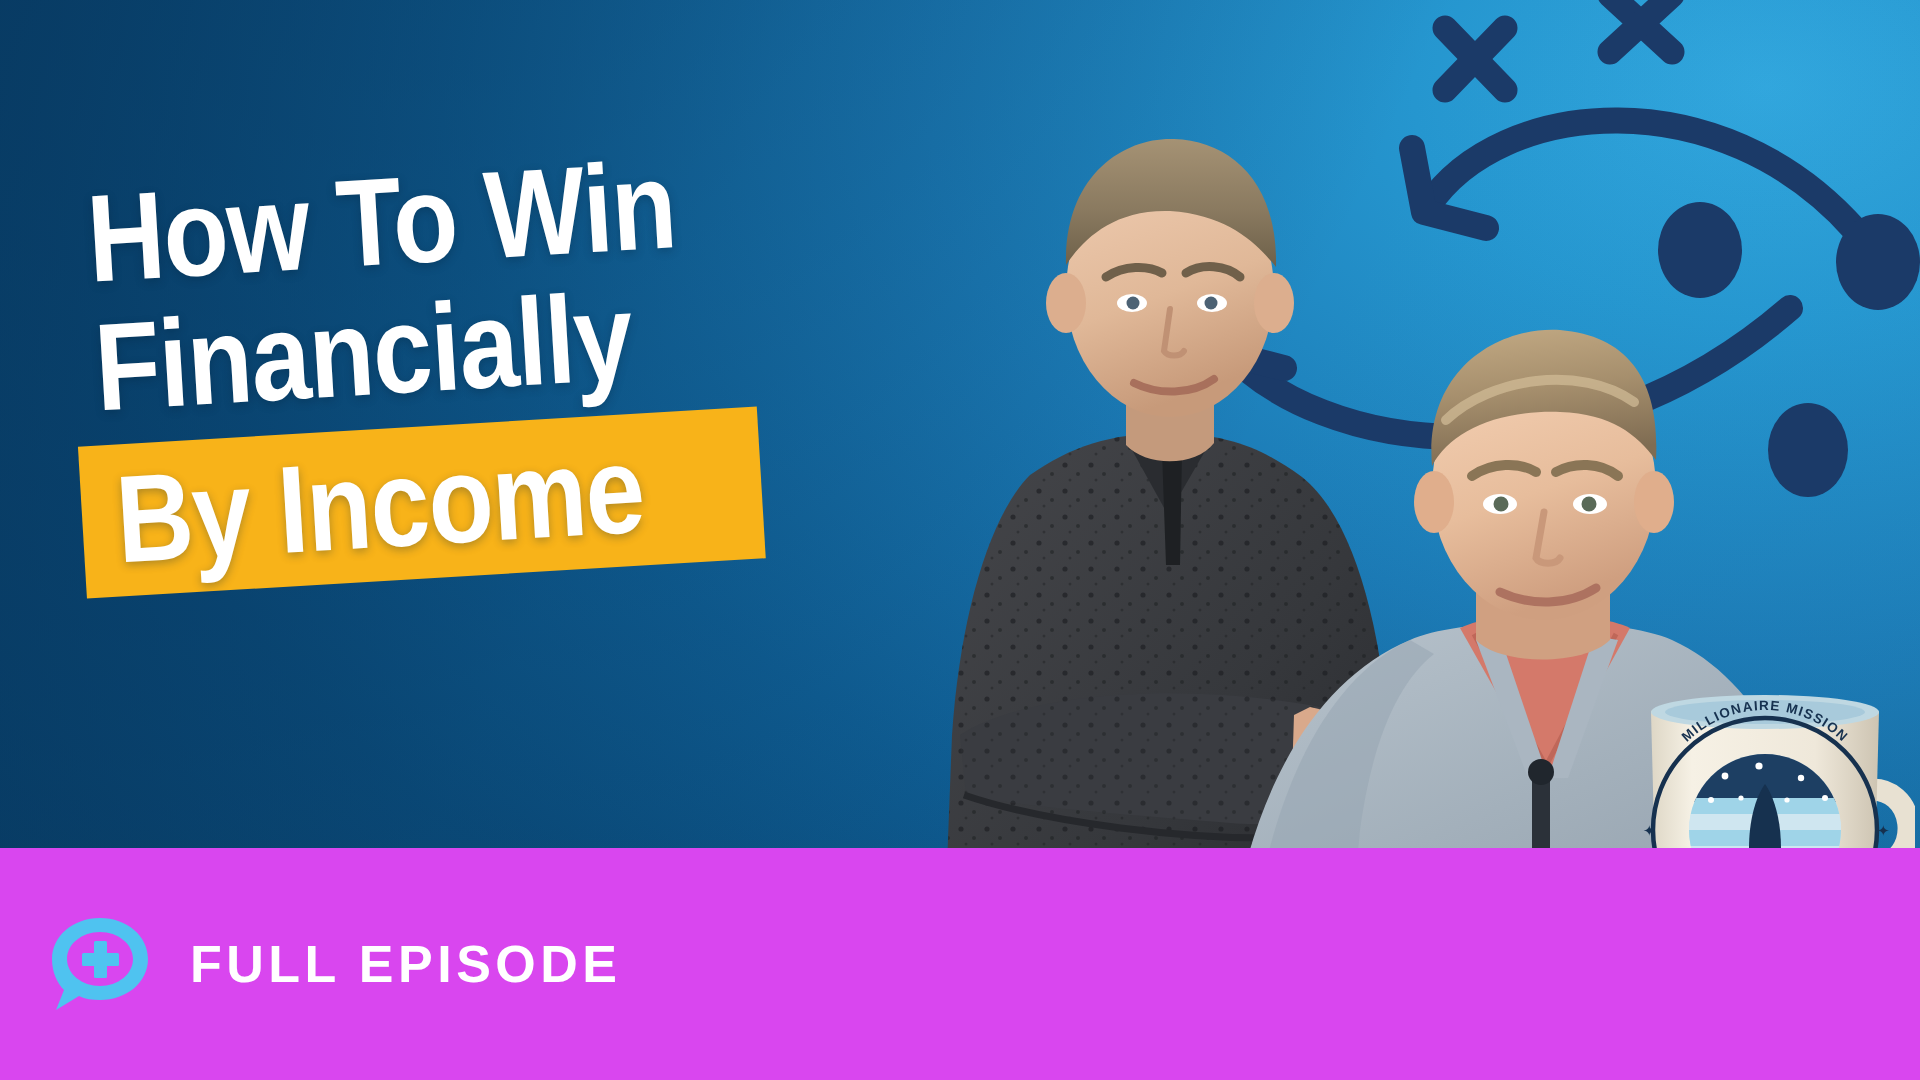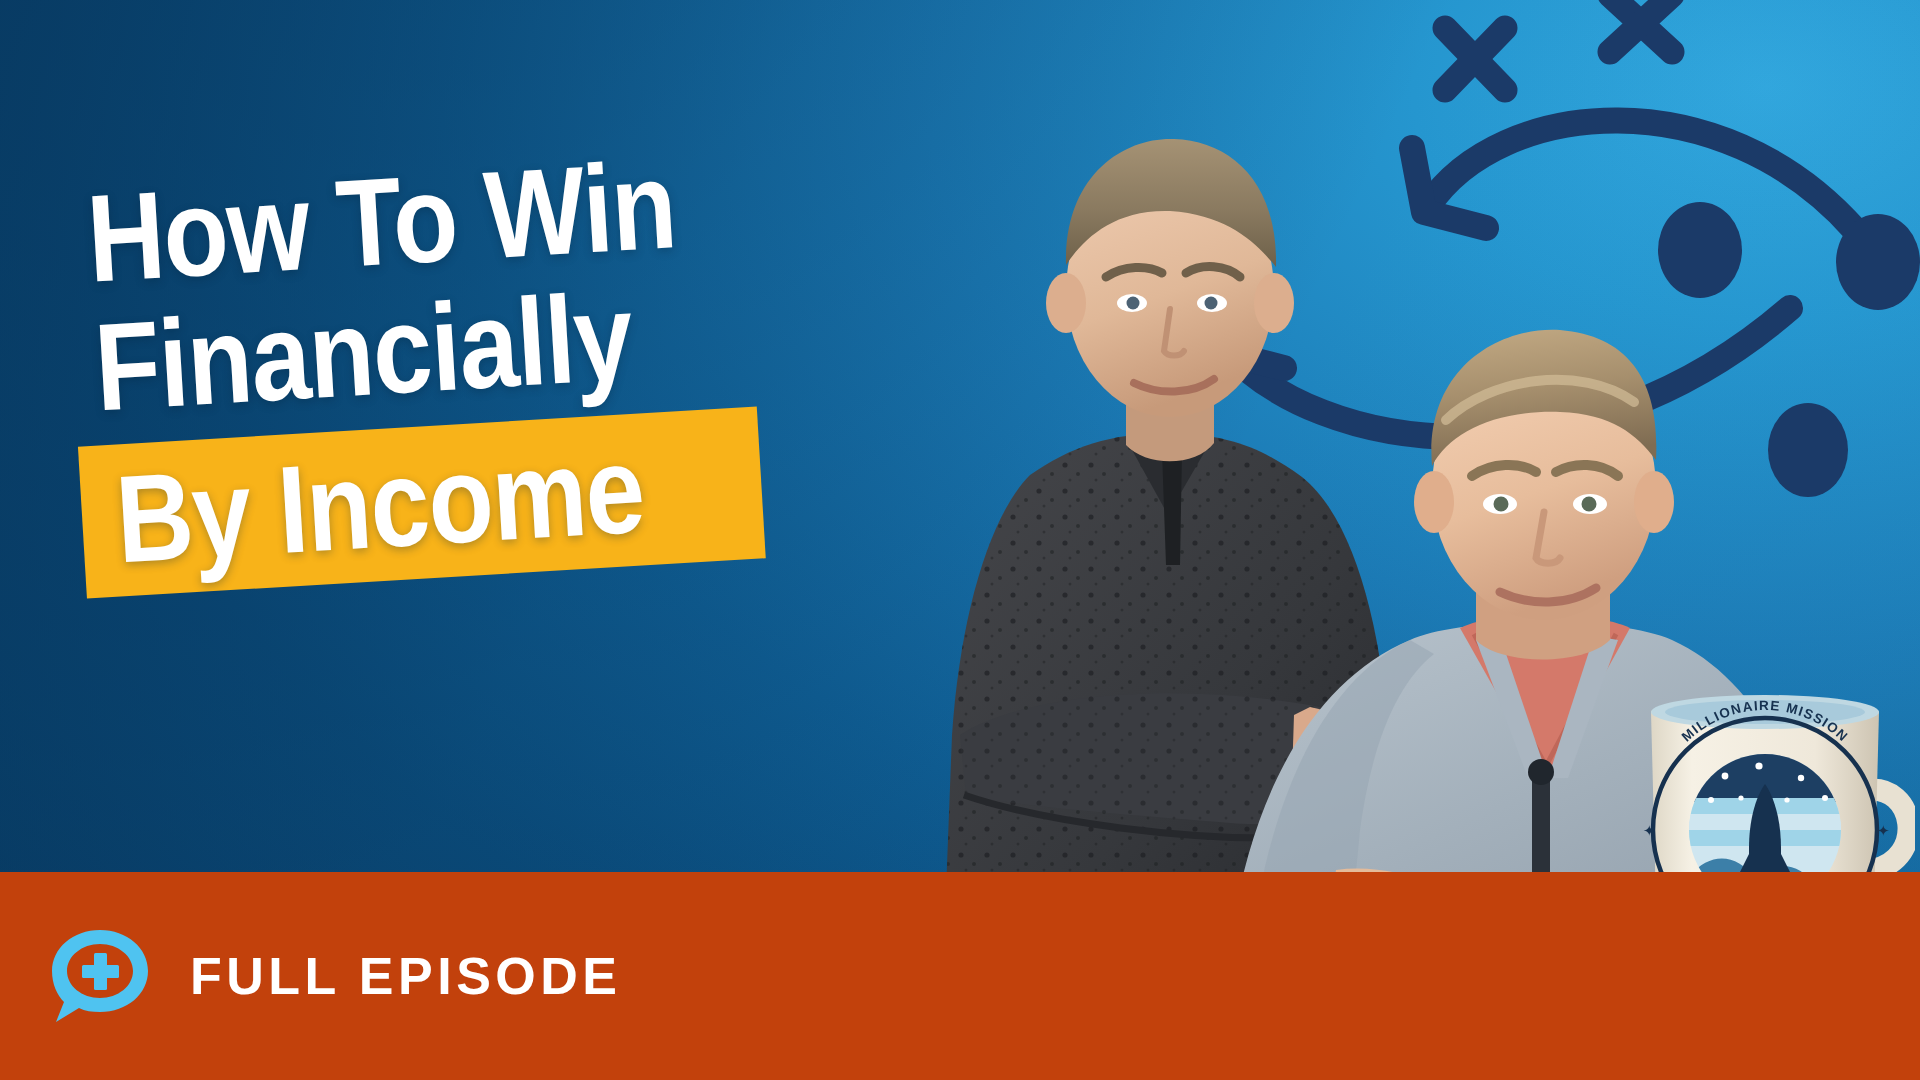--- a/index.html
+++ b/index.html
@@ -88,22 +88,22 @@
   .title-line-3 {
     position:relative;
     z-index:1;
     padding:16px 12px 20px 14px;
   }
 
   
   .bottom-bar {
     position:absolute;
     left:0; bottom:0;
-    width:1920px; height:208px;
-    background:#c2410c;
+    width:1920px; height:232px;
+    background:#d946ef;
     display:flex;
     align-items:center;
     padding-left:46px;
     gap:36px;
   }
   .brand-logo { width:108px; height:108px; flex:0 0 auto; }
   .brand-logo svg { display:block; width:100%; height:100%; }
   .episode-label {
     color:#ffffff;
     font-family:"Liberation Sans", sans-serif;

